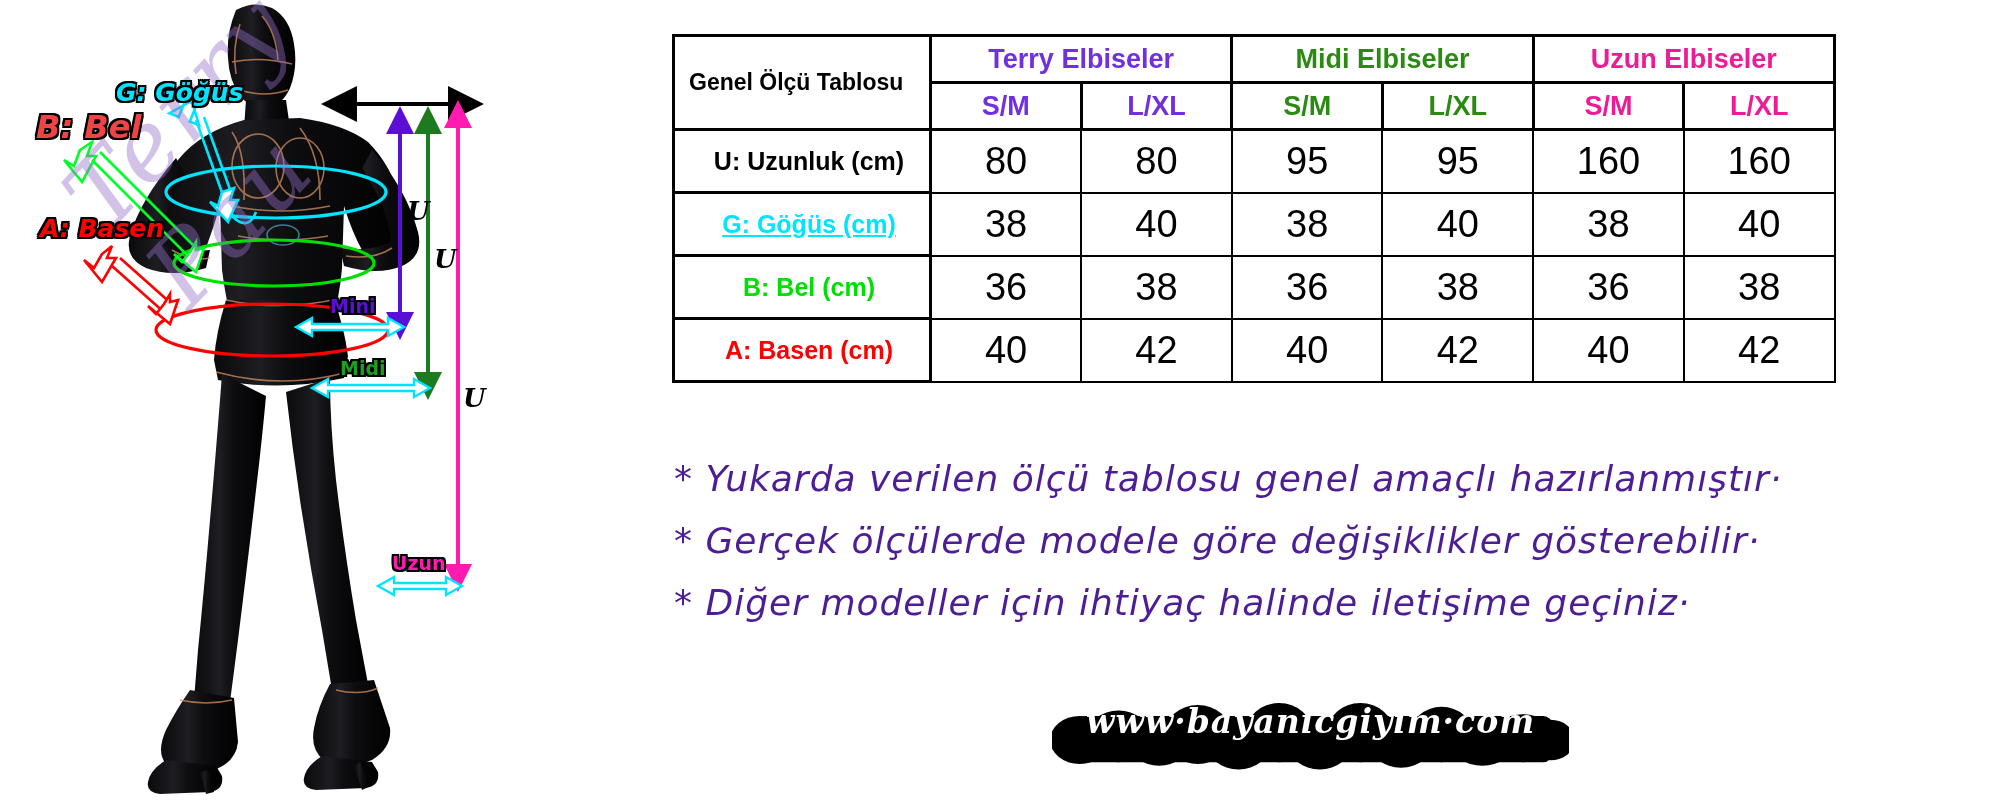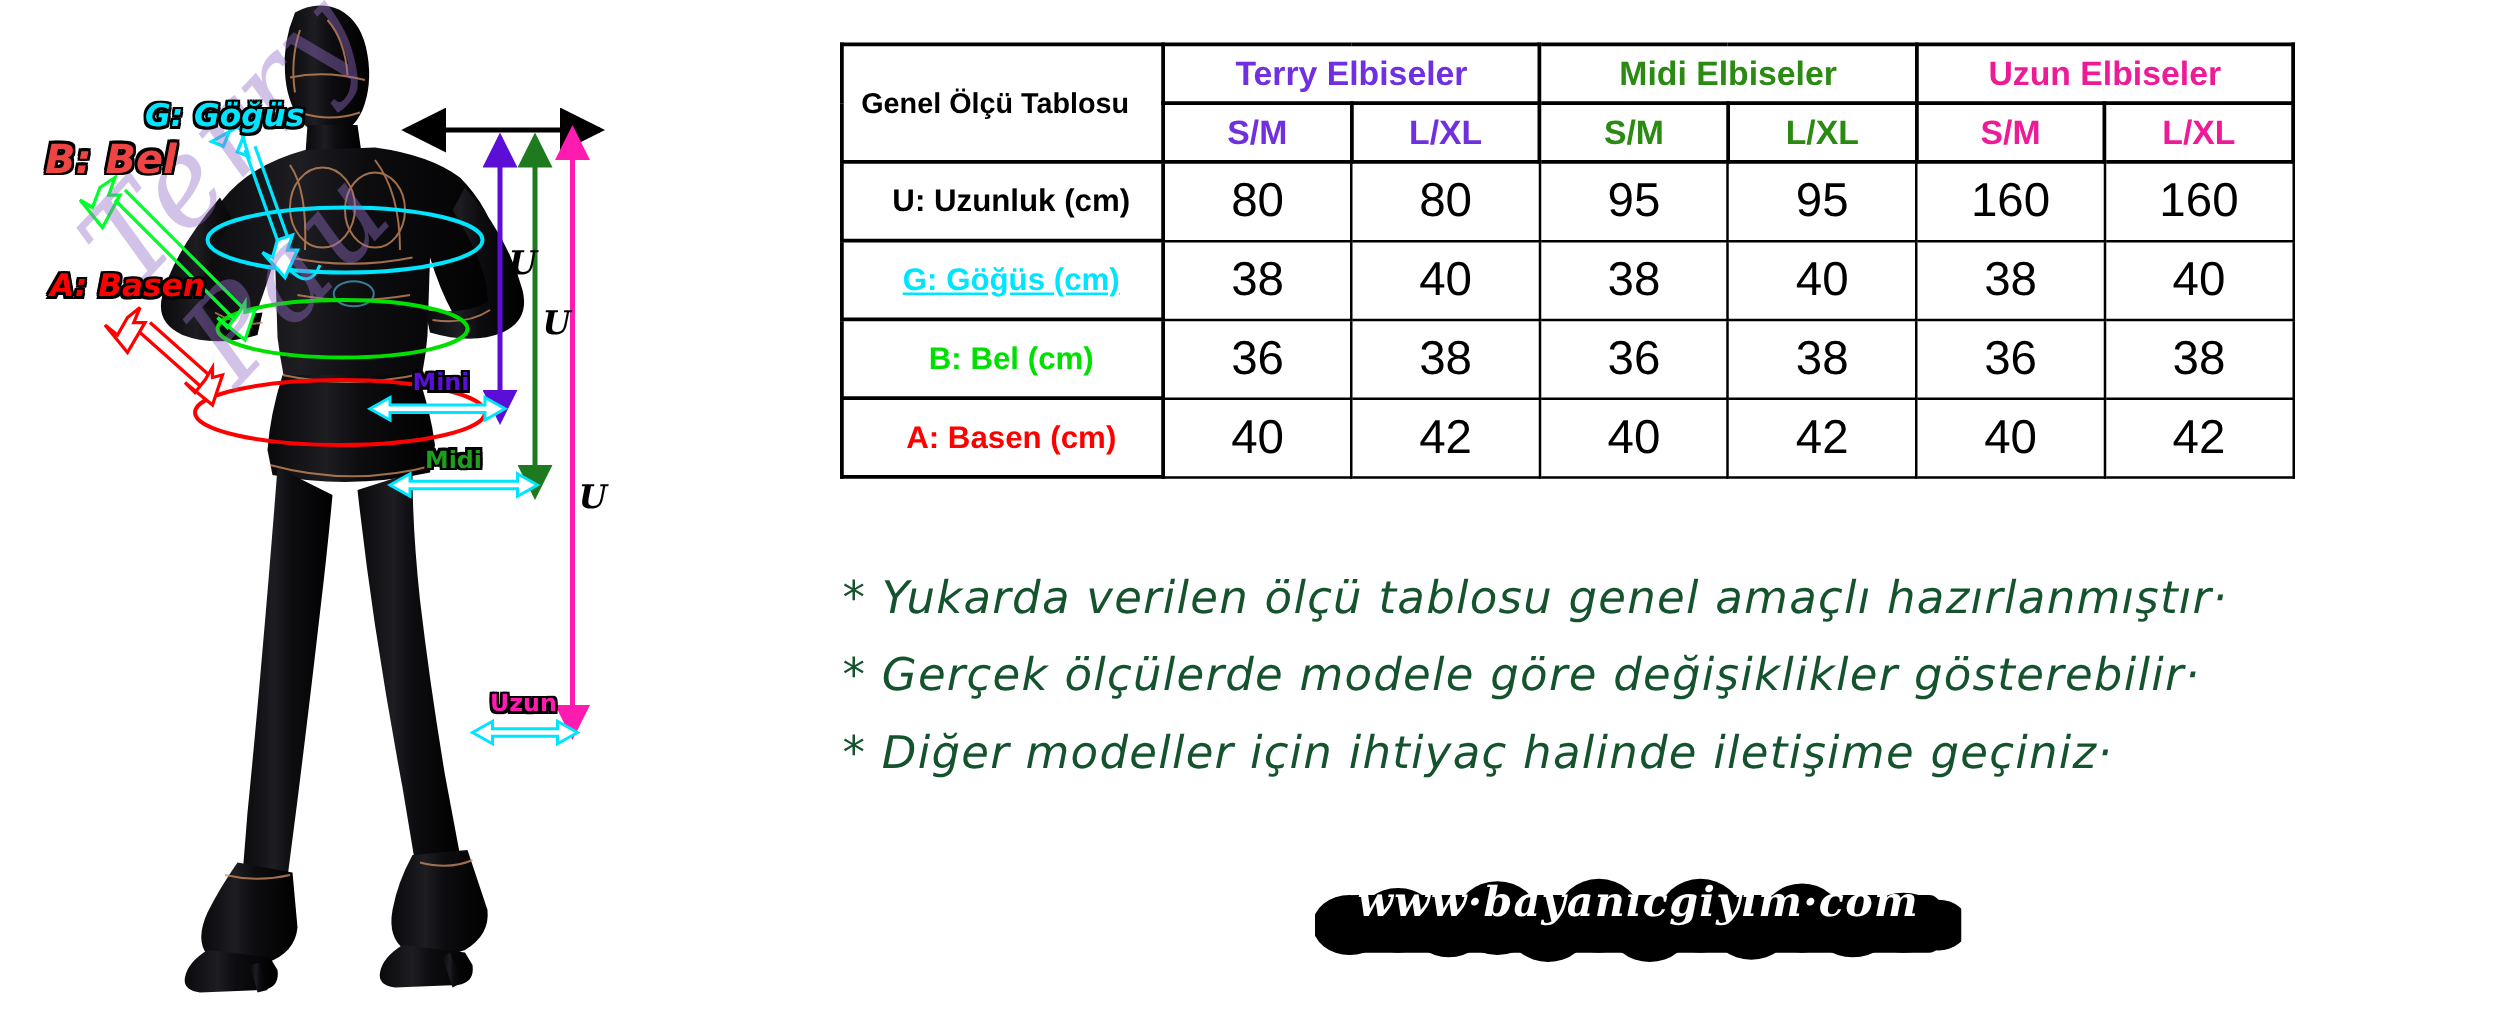--- a/index.html
+++ b/index.html
@@ -73,21 +73,21 @@
       font-weight:bold;font-size:25px;}
   .rl-u{color:#000;}
   .rl-g{color:#00E5FF;text-decoration:underline;}
   .rl-b{color:#00E000;}
   .rl-a{color:#FF0000;}
   .val{font-size:38px;color:#000;font-family:"Liberation Sans",sans-serif;}
   tr.datarow{height:63px;}
 
   .notes{position:absolute;left:14px;top:448px;width:1320px;}
   .note{font-family:"DejaVu Sans",sans-serif;font-style:italic;font-size:36px;
-      color:#14532d;line-height:1.72;letter-spacing:1px;white-space:nowrap;}
+      color:#4c1d95;line-height:1.72;letter-spacing:1px;white-space:nowrap;}
 
   
   .urlwrap{position:absolute;left:392px;top:692px;text-align:center;}
   .urlblob{position:relative;display:inline-block;padding:10px 26px;}
   .urlblob .blob{position:absolute;left:0;top:0;right:0;bottom:0;}
   .urltext{position:relative;font-family:"DejaVu Serif",serif;font-style:italic;
       font-weight:bold;font-size:33px;color:#fff;letter-spacing:1px;
       white-space:nowrap;padding:0 8px;}
 </style>
 </head>

